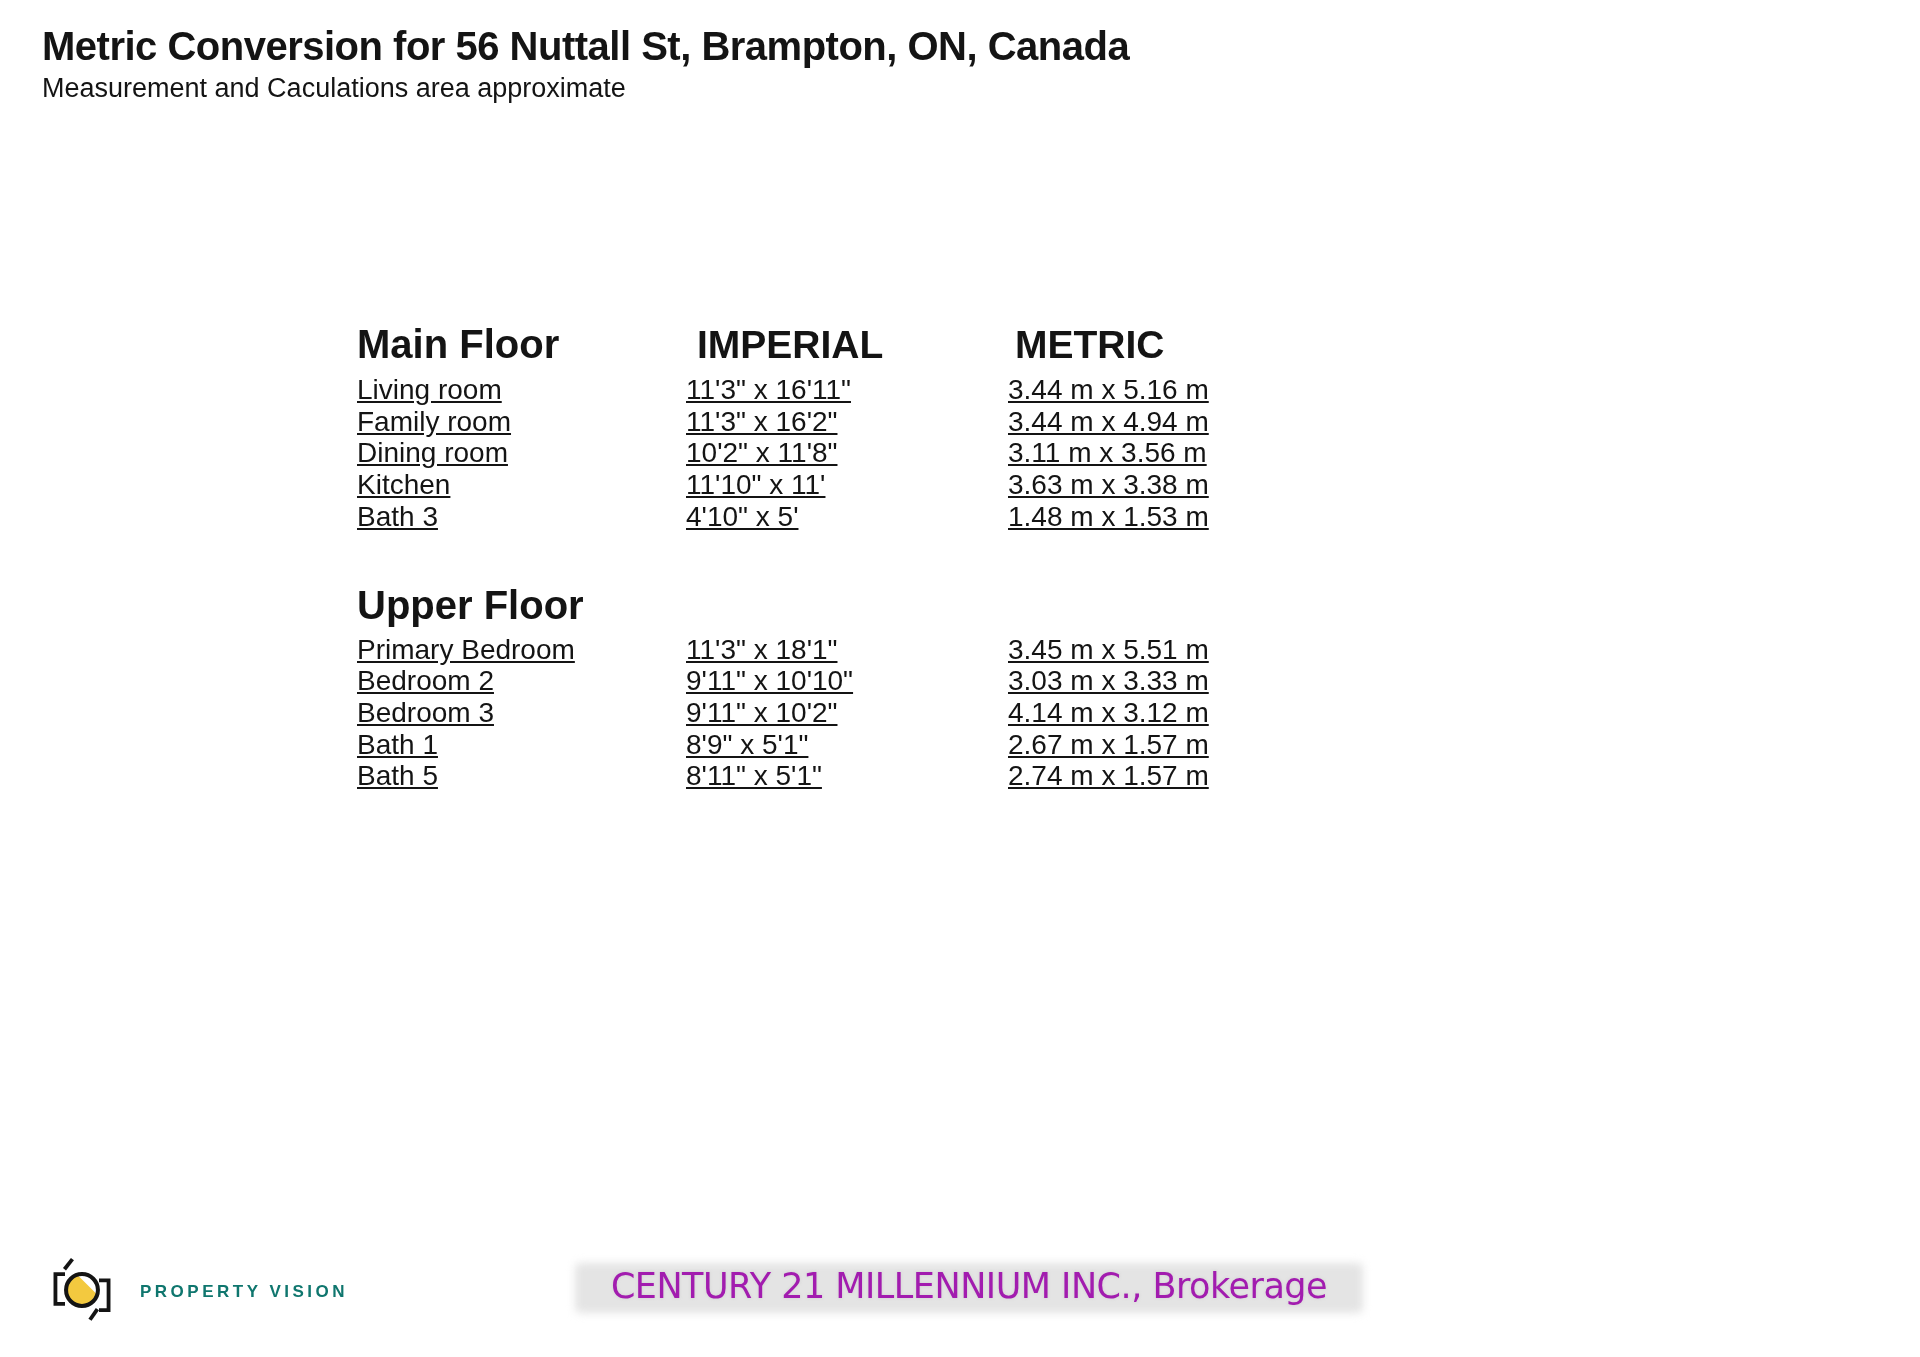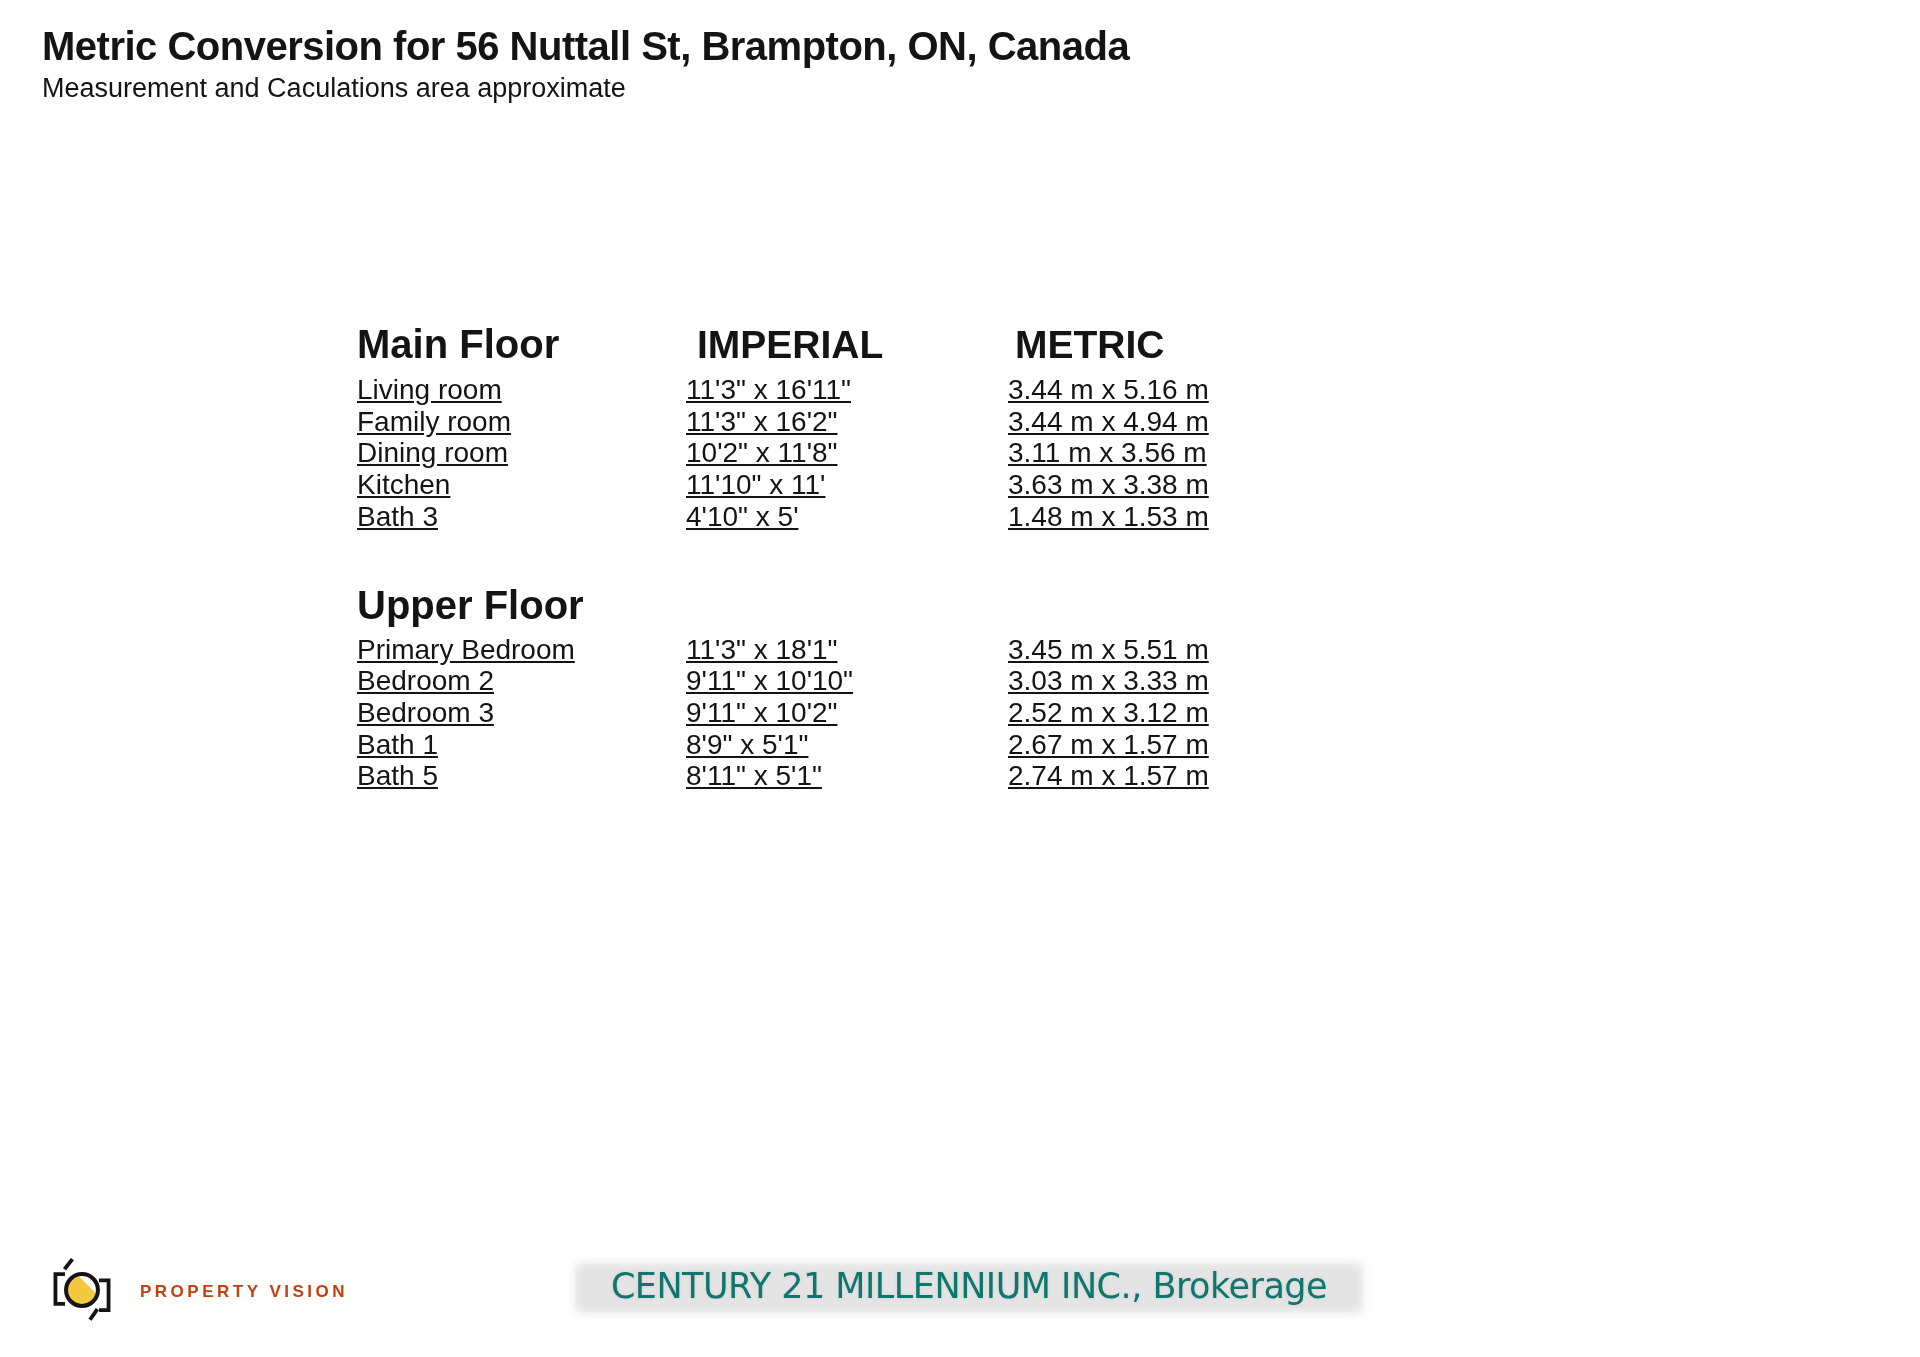--- a/index.html
+++ b/index.html
@@ -40,39 +40,39 @@
     font-size: 28px; line-height: 31.7px; white-space: nowrap; text-decoration: underline;
   }
 
   .logo {
     position: absolute; left: 50px; top: 1256px;
     display: flex; align-items: center; gap: 26px;
   }
   .logo svg { display: block; }
   .logo-text {
     font-size: 17px; font-weight: 700; letter-spacing: 3.5px;
-    color: #c2410c; white-space: nowrap;
+    color: #0f766e; white-space: nowrap;
     padding-top: 4px;
   }
 
   .watermark {
     position: absolute; left: 575px; top: 1263px;
     width: 788px; height: 50px;
   }
   .watermark-band {
     position: absolute; left: 0; top: 0; right: 0; bottom: 0;
     background: #e4e4e4; border-radius: 5px;
     filter: blur(4px);
   }
   .watermark-text {
     position: absolute; left: 0; top: 3px; width: 100%;
     text-align: center;
     font-family: "DejaVu Sans", sans-serif;
     font-size: 35px; font-weight: 400; letter-spacing: -0.5px;
-    color: #0f766e;
+    color: #a21caf;
     text-shadow: 0 0 3px rgba(195,195,195,0.65);
     white-space: nowrap;
   }
 </style>
 </head>
 <body>
 
 <div class="page-title">Metric Conversion for 56 Nuttall St, Brampton, ON, Canada</div>
 
 <div class="disclaimer">
@@ -126,21 +126,21 @@
       <div>3.45 m x 5.51 m</div>
     </div>
     <div class="t-row">
       <div>Bedroom 2</div>
       <div>9'11" x 10'10"</div>
       <div>3.03 m x 3.33 m</div>
     </div>
     <div class="t-row">
       <div>Bedroom 3</div>
       <div>9'11" x 10'2"</div>
-      <div>2.52 m x 3.12 m</div>
+      <div>4.14 m x 3.12 m</div>
     </div>
     <div class="t-row">
       <div>Bath 1</div>
       <div>8'9" x 5'1"</div>
       <div>2.67 m x 1.57 m</div>
     </div>
     <div class="t-row">
       <div>Bath 5</div>
       <div>8'11" x 5'1"</div>
       <div>2.74 m x 1.57 m</div>

